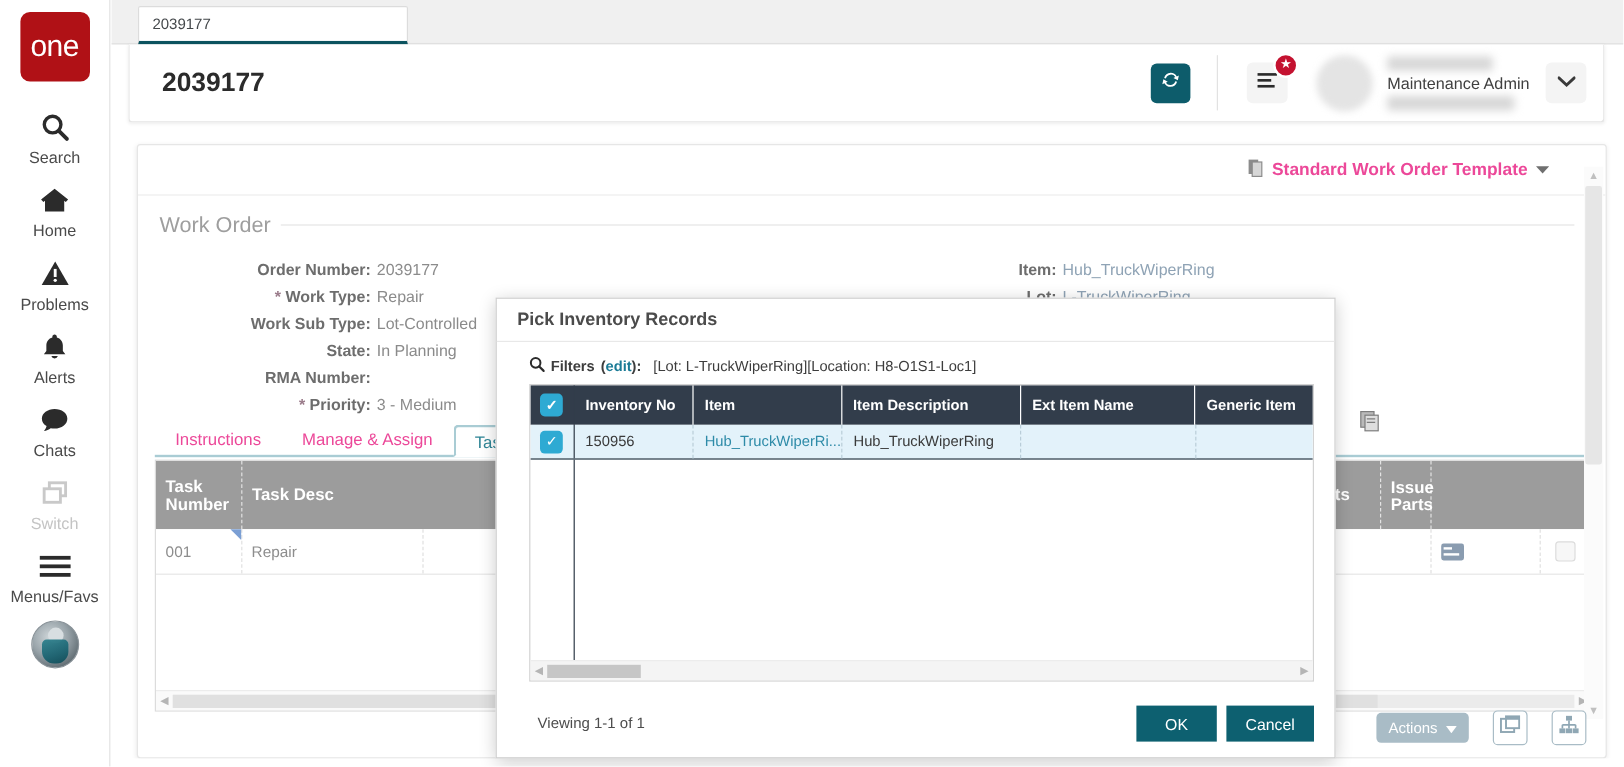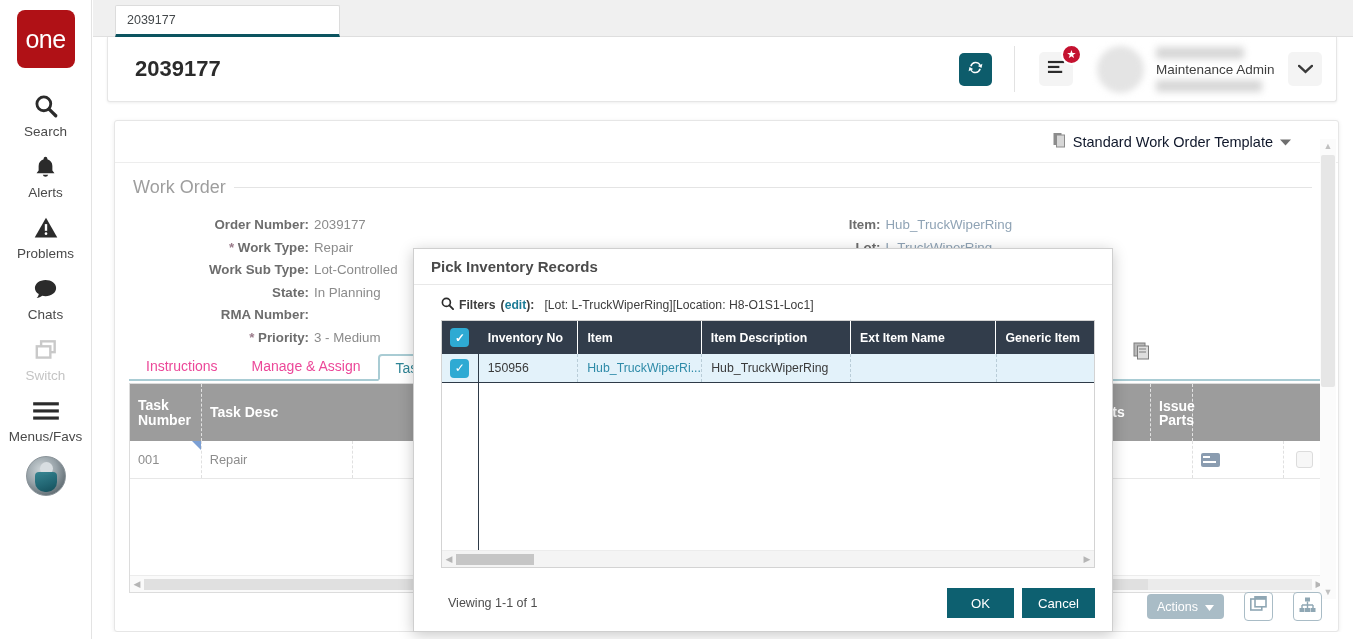--- a/index.html
+++ b/index.html
@@ -152,21 +152,21 @@
     border-radius: 3px;
     box-shadow: 0 1px 4px rgba(0,0,0,.08);
     overflow: hidden;
   }
   .template-row {
     height: 42px; display: flex; align-items: center; justify-content: flex-end;
     padding-right: 46px;
     border-bottom: 1px solid #ededed;
   }
   .template-link {
-    font-size: 14.5px; color: #0f172a; display: flex; align-items: center; gap: 6px; cursor: pointer;
+    font-size: 14.5px; color: #ec4899; display: flex; align-items: center; gap: 6px; cursor: pointer; font-weight: bold;
   }
 
   
   .wo-fieldset {
     margin: 14px 26px 0 14px;
     border: 0; padding: 0; position: relative;
   }
   .wo-legend-wrap {
     display: flex; align-items: center; gap: 8px;
     margin-bottom: 4px;
@@ -380,40 +380,48 @@
     <div class="navitem">
       <span class="ico">
         <svg width="26" height="26" viewBox="0 0 24 24">
             <circle cx="10" cy="10" r="6.4" fill="none" stroke="#2b2b2b" stroke-width="2.6"></circle>
             <line x1="14.8" y1="14.8" x2="21" y2="21" stroke="#2b2b2b" stroke-width="3" stroke-linecap="round"></line>
           </svg>
       </span>
       <span class="lbl">Search</span>
     </div>
 
-
     <div class="navitem">
       <span class="ico">
-        <svg width="25" height="26" viewBox="0 0 24 24">
-            <path d="M12 2.2c-1 0-1.8.8-1.8 1.8v.6C7.3 5.3 5.4 7.9 5.4 11v4.4l-2 2.6h17.2l-2-2.6V11c0-3.1-1.9-5.7-4.8-6.4v-.6c0-1-.8-1.8-1.8-1.8z" fill="#2b2b2b"></path>
-            <path d="M9.4 19.4a2.7 2.7 0 0 0 5.2 0z" fill="#2b2b2b"></path>
+        <svg width="27" height="26" viewBox="0 0 24 24">
+            <path d="M12 3 L1.6 11.4 L3.4 13.2 L4.6 12.2 V20.6 H19.4 V12.2 L20.6 13.2 L22.4 11.4 Z" fill="#2b2b2b"></path>
           </svg>
       </span>
-      <span class="lbl">Alerts</span>
+      <span class="lbl">Home</span>
     </div>
 
     <div class="navitem">
       <span class="ico">
         <svg width="26" height="26" viewBox="0 0 24 24">
             <path d="M12 2.6 L22.4 20.8 H1.6 Z" fill="#2b2b2b"></path>
             <rect x="10.9" y="8.4" width="2.2" height="6.2" fill="#fff"></rect>
             <circle cx="12" cy="17.2" r="1.25" fill="#fff"></circle>
           </svg>
       </span>
       <span class="lbl">Problems</span>
+    </div>
+
+    <div class="navitem">
+      <span class="ico">
+        <svg width="25" height="26" viewBox="0 0 24 24">
+            <path d="M12 2.2c-1 0-1.8.8-1.8 1.8v.6C7.3 5.3 5.4 7.9 5.4 11v4.4l-2 2.6h17.2l-2-2.6V11c0-3.1-1.9-5.7-4.8-6.4v-.6c0-1-.8-1.8-1.8-1.8z" fill="#2b2b2b"></path>
+            <path d="M9.4 19.4a2.7 2.7 0 0 0 5.2 0z" fill="#2b2b2b"></path>
+          </svg>
+      </span>
+      <span class="lbl">Alerts</span>
     </div>
 
     <div class="navitem">
       <span class="ico">
         <svg width="27" height="26" viewBox="0 0 24 24">
             <path d="M12 3.6c-5.4 0-9.8 3.3-9.8 7.4 0 2.3 1.4 4.4 3.6 5.7-.2 1.4-.9 2.7-2 3.7 1.9-.2 3.8-1 5.2-2.1 1 .2 2 .3 3 .3 5.4 0 9.8-3.3 9.8-7.6S17.4 3.6 12 3.6z" fill="#2b2b2b"></path>
           </svg>
       </span>
       <span class="lbl">Chats</span>
     </div>

